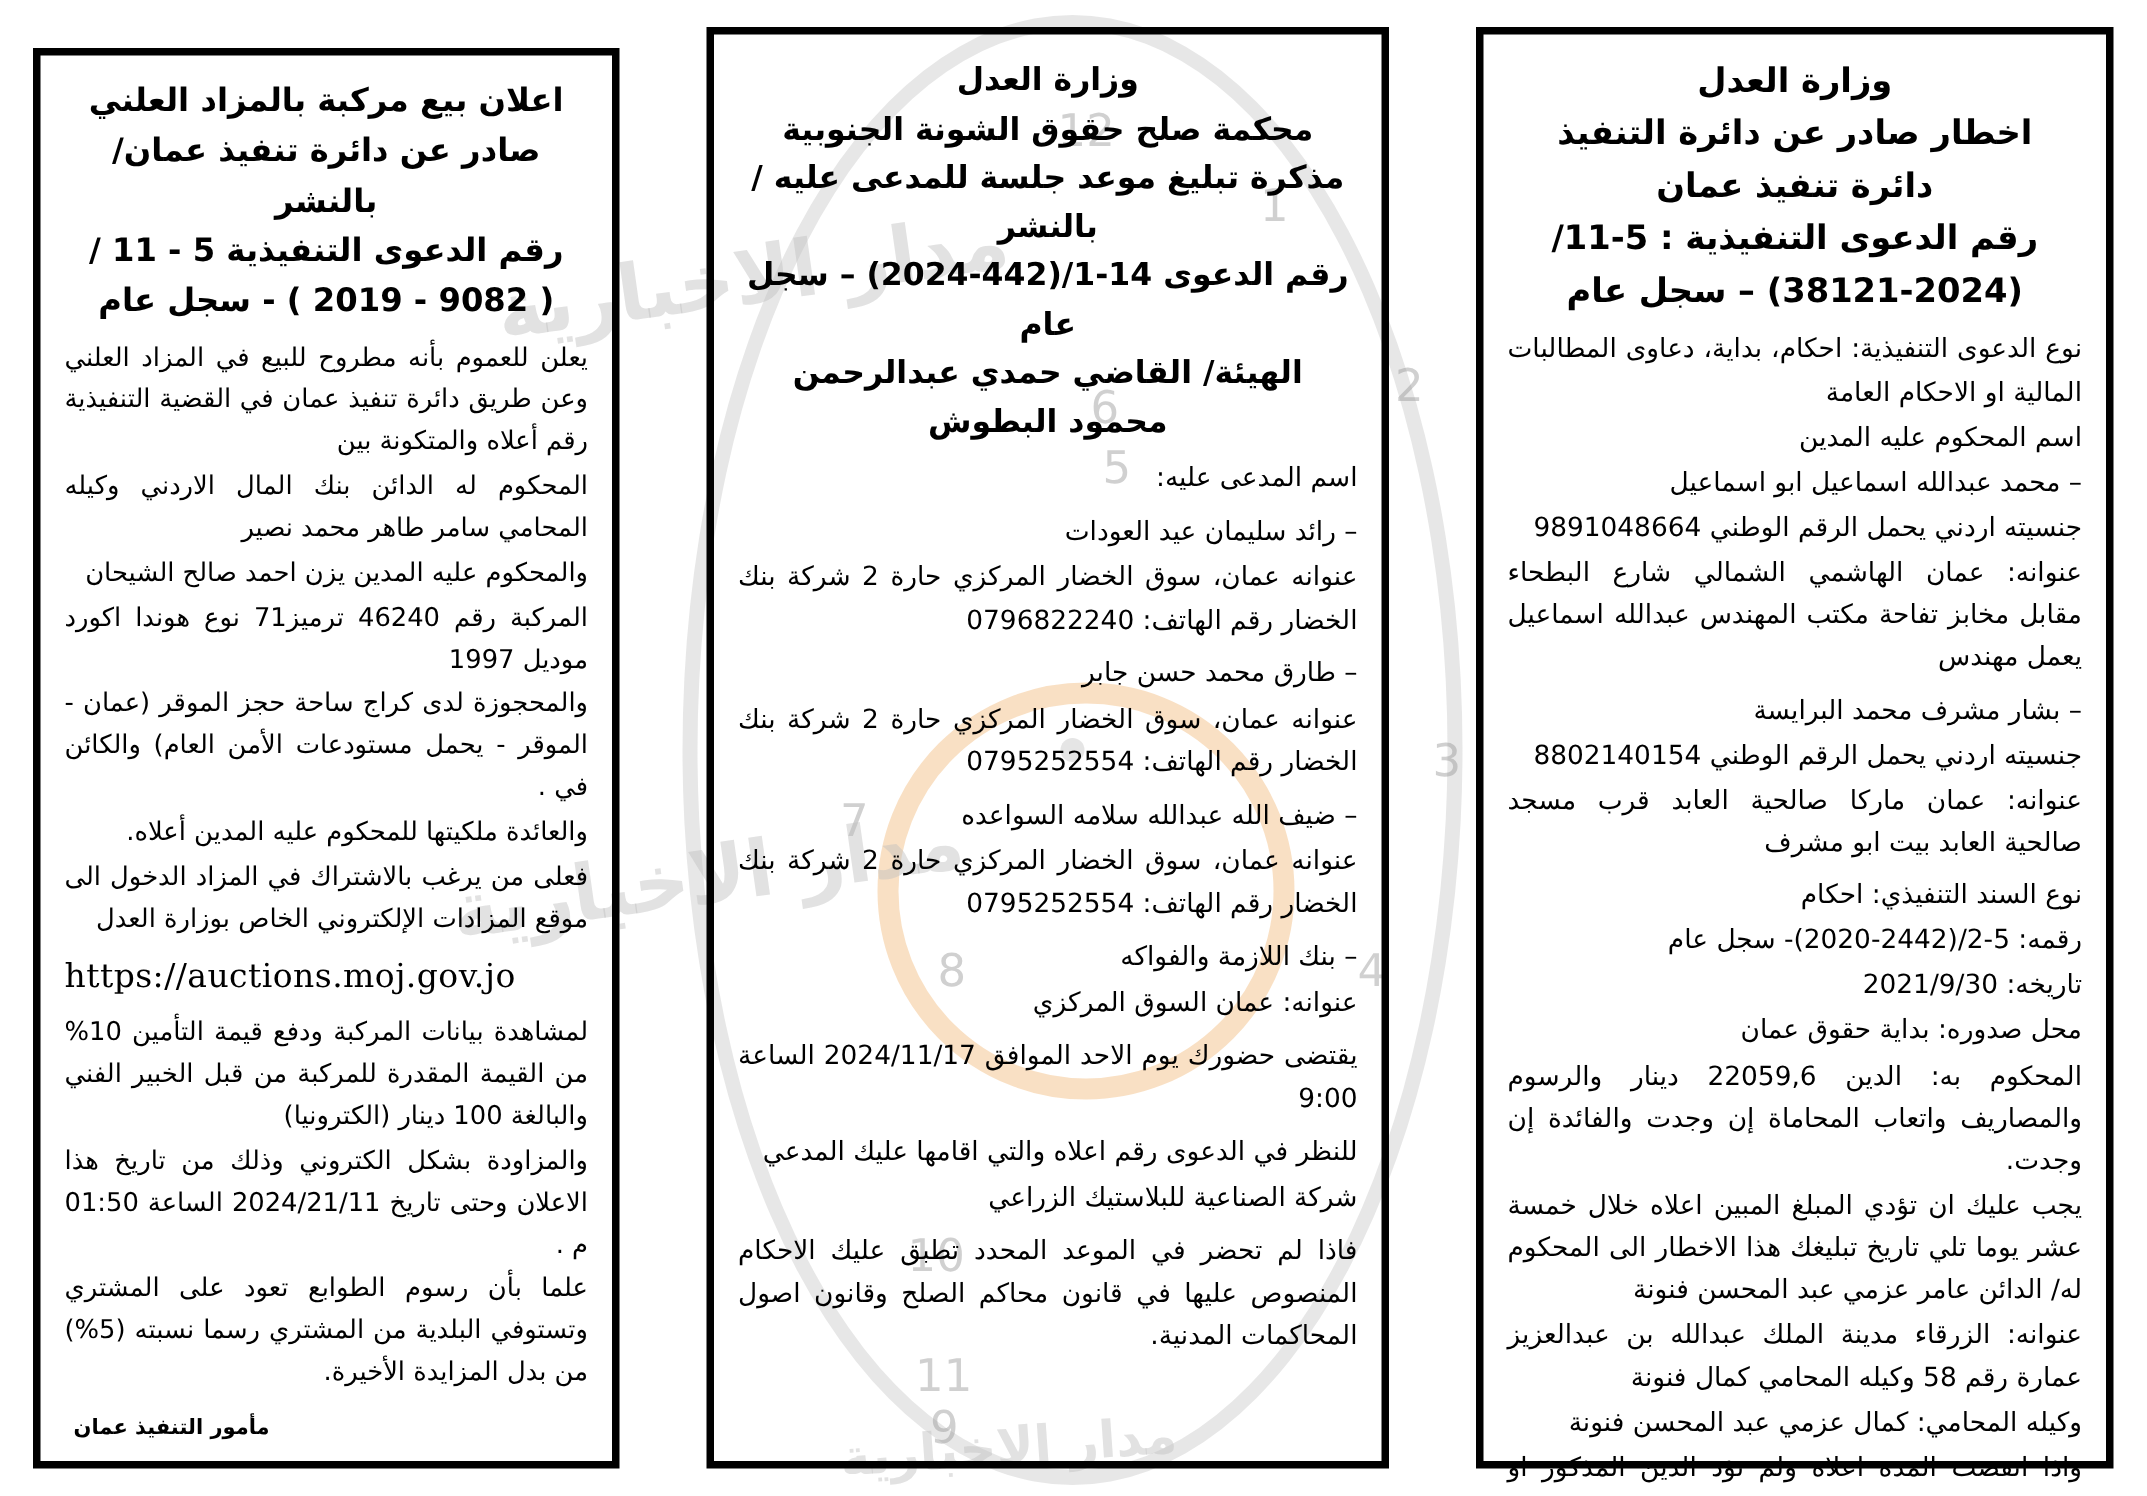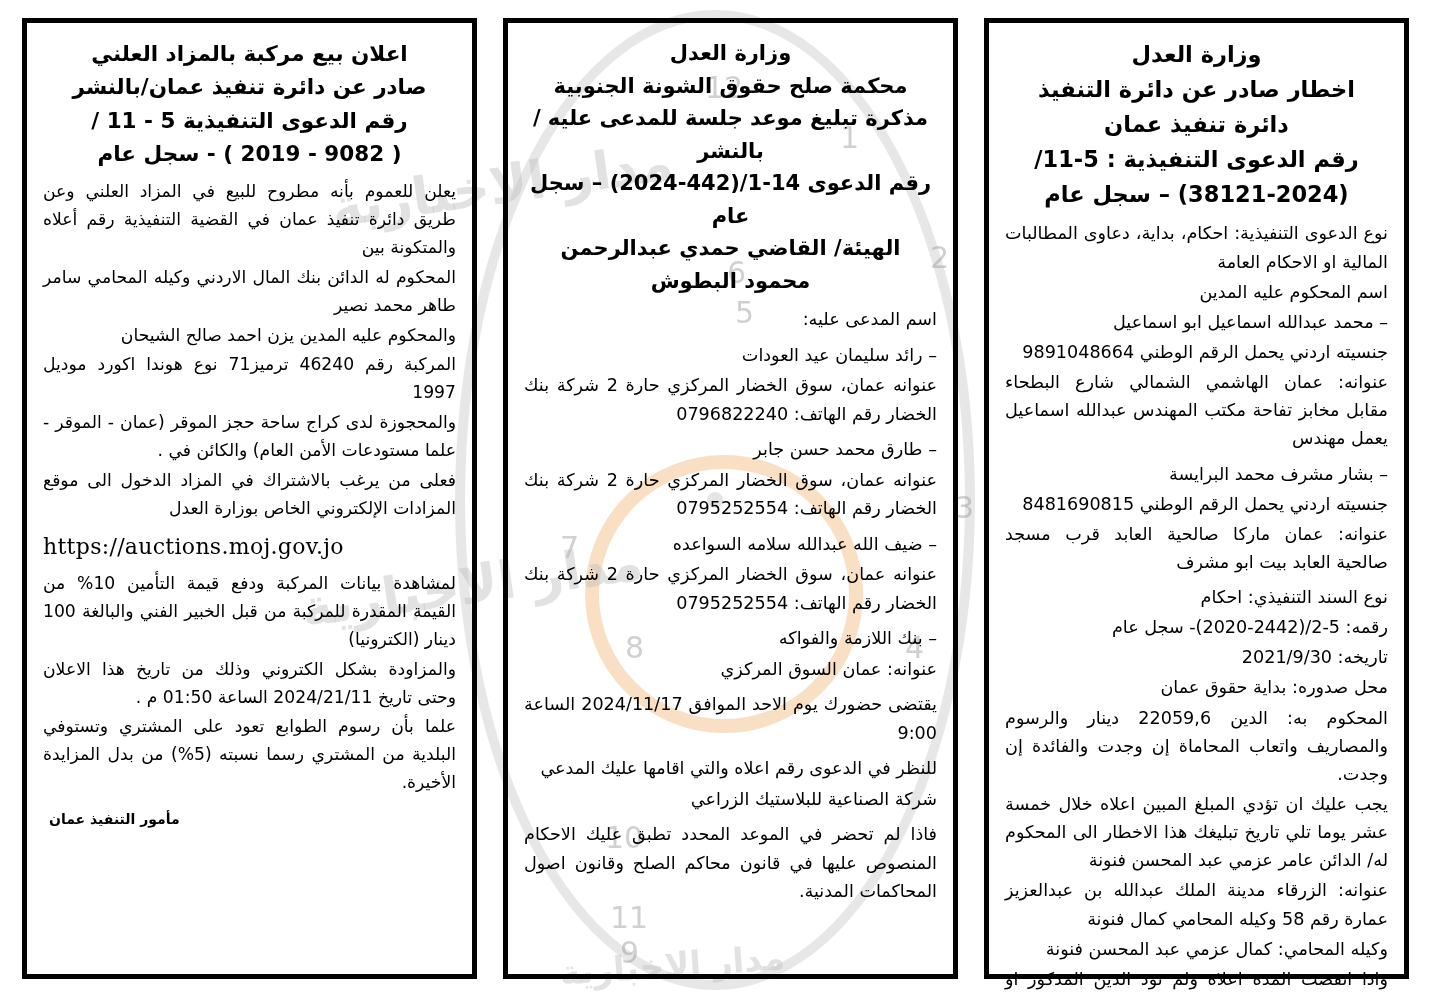--- a/index.html
+++ b/index.html
@@ -77,21 +77,21 @@
   }
 
   .ad {
     border: 5px solid #000;
     box-sizing: border-box;
     padding: 14px 16px 10px 16px;
     background: transparent;
     direction: rtl;
     text-align: right;
   }
-  .ad-right { width: 455px; }
+  .ad-right { width: 391px; margin-top: 14px; }
   .ad-mid   { width: 455px; }
   .ad-left  { width: 425px; }
 
   .hdr {
     text-align: center;
     font-weight: bold;
     line-height: 1.55;
   }
   .hdr-line { display: block; }
 
@@ -163,21 +163,21 @@
       <span class="hdr-line">رقم الدعوى التنفيذية : 5-11/</span>
       <span class="hdr-line">(38121-2024) – سجل عام</span>
     </div>
     <div class="body-txt">
       <p class="p">نوع الدعوى التنفيذية: احكام، بداية، دعاوى المطالبات المالية او الاحكام العامة</p>
       <p class="p">اسم المحكوم عليه المدين</p>
       <p class="p">– محمد عبدالله اسماعيل ابو اسماعيل</p>
       <p class="p">جنسيته اردني يحمل الرقم الوطني 9891048664</p>
       <p class="p p-gap">عنوانه: عمان الهاشمي الشمالي شارع البطحاء مقابل مخابز تفاحة مكتب المهندس عبدالله اسماعيل يعمل مهندس</p>
       <p class="p">– بشار مشرف محمد البرايسة</p>
-      <p class="p">جنسيته اردني يحمل الرقم الوطني 8481690815</p>
+      <p class="p">جنسيته اردني يحمل الرقم الوطني 8802140154</p>
       <p class="p p-gap">عنوانه: عمان ماركا صالحية العابد قرب مسجد صالحية العابد بيت ابو مشرف</p>
       <p class="p">نوع السند التنفيذي: احكام</p>
       <p class="p">رقمه: 5-2/(2442-2020)- سجل عام</p>
       <p class="p">تاريخه: 2021/9/30</p>
       <p class="p">محل صدوره: بداية حقوق عمان</p>
       <p class="p">المحكوم به: الدين 22059,6 دينار والرسوم والمصاريف واتعاب المحاماة إن وجدت والفائدة إن وجدت.</p>
       <p class="p">يجب عليك ان تؤدي المبلغ المبين اعلاه خلال خمسة عشر يوما تلي تاريخ تبليغك هذا الاخطار الى المحكوم له/ الدائن عامر عزمي عبد المحسن فنونة</p>
       <p class="p">عنوانه: الزرقاء مدينة الملك عبدالله بن عبدالعزيز عمارة رقم 58 وكيله المحامي كمال فنونة</p>
       <p class="p">وكيله المحامي: كمال عزمي عبد المحسن فنونة</p>
       <p class="p">واذا انقضت المدة اعلاه ولم تؤد الدين المذكور او تعرض التسوية القانونية، ستقوم دائرة التنفيذ بمباشرة الاجراءات التنفيذية اللازمة قانونا بحقك.</p>
@@ -220,21 +220,22 @@
       <span class="hdr-line">اعلان بيع مركبة بالمزاد العلني</span>
       <span class="hdr-line">صادر عن دائرة تنفيذ عمان/بالنشر</span>
       <span class="hdr-line">رقم الدعوى التنفيذية 5 - 11 /</span>
       <span class="hdr-line">( 9082 - 2019 ) - سجل عام</span>
     </div>
     <div class="body-txt">
       <p class="p">يعلن للعموم بأنه مطروح للبيع في المزاد العلني وعن طريق دائرة تنفيذ عمان في القضية التنفيذية رقم أعلاه والمتكونة بين</p>
       <p class="p">المحكوم له الدائن بنك المال الاردني  وكيله المحامي سامر طاهر محمد نصير</p>
       <p class="p">والمحكوم عليه المدين يزن احمد صالح الشيحان</p>
       <p class="p">المركبة رقم 46240 ترميز71 نوع هوندا اكورد موديل 1997</p>
-      <p class="p">والمحجوزة لدى كراج ساحة حجز الموقر (عمان - الموقر - علما مستودعات الأمن العام) والكائن في .</p>
+      <p class="p">والمحجوزة لدى كراج ساحة حجز الموقر (عمان - الموقر - يحمل مستودعات الأمن العام) والكائن في .</p>
+      <p class="p">والعائدة ملكيتها للمحكوم عليه المدين أعلاه.</p>
       <p class="p">فعلى من يرغب بالاشتراك في المزاد الدخول الى موقع المزادات الإلكتروني الخاص بوزارة العدل</p>
       <span class="url">https://auctions.moj.gov.jo</span>
       <p class="p">لمشاهدة بيانات المركبة ودفع قيمة التأمين 10% من القيمة المقدرة للمركبة من قبل الخبير الفني والبالغة 100 دينار (الكترونيا)</p>
       <p class="p">والمزاودة بشكل الكتروني وذلك من تاريخ هذا الاعلان وحتى تاريخ 2024/21/11 الساعة 01:50 م .</p>
       <p class="p">علما بأن رسوم الطوابع تعود على المشتري وتستوفي البلدية من المشتري رسما نسبته (5%) من بدل المزايدة الأخيرة.</p>
     </div>
     <div class="signature sig-right">مأمور التنفيذ عمان</div>
   </div>
 
 </div>

